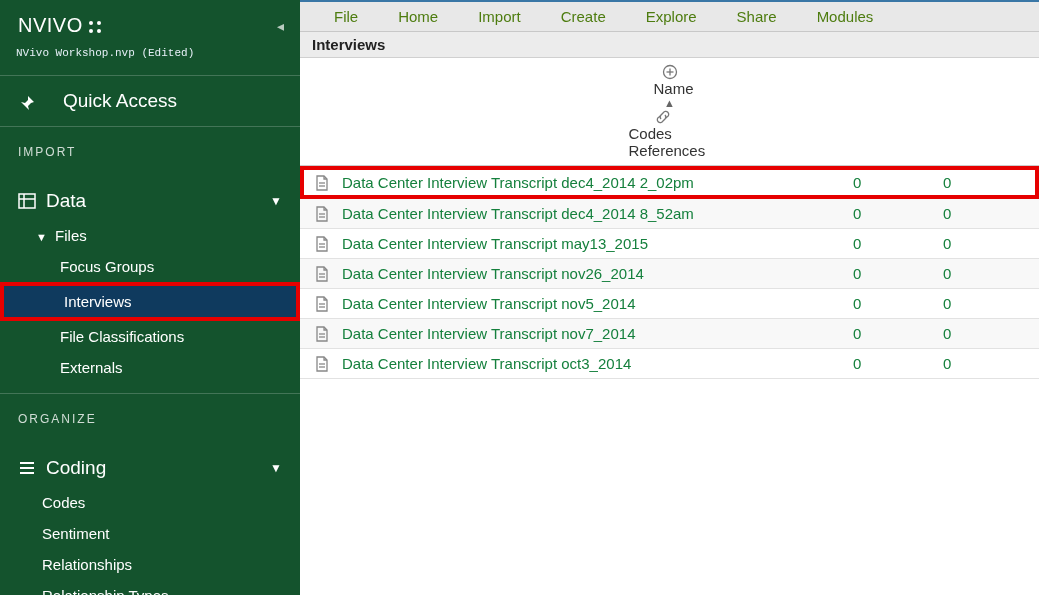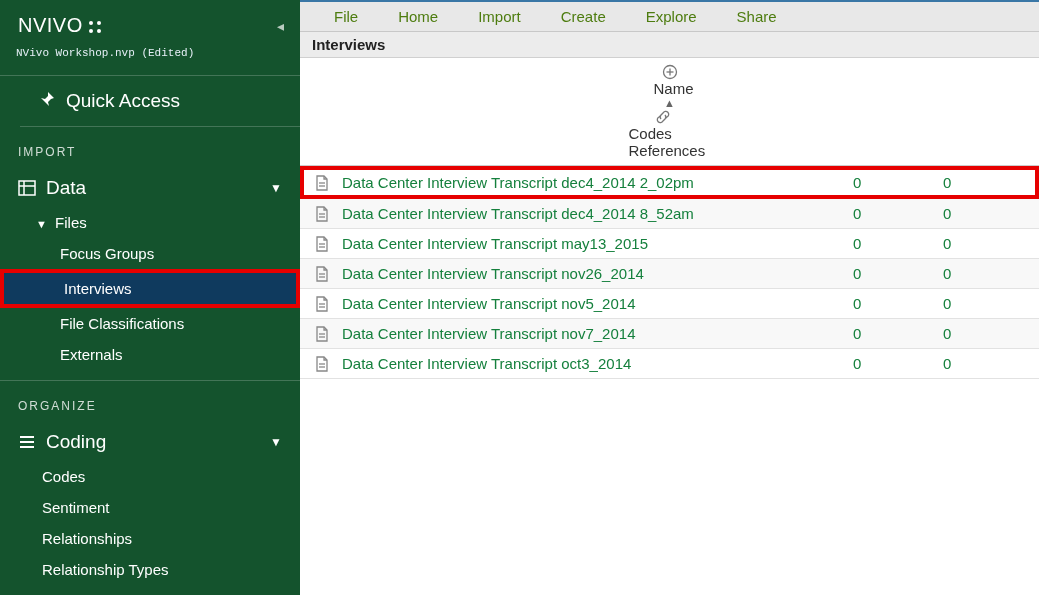--- a/index.html
+++ b/index.html
@@ -55,41 +55,41 @@
   }
   .sb-file {
     padding: 4px 18px 16px 16px;
     font-size: 11px;
     color: #e7f0f8;
     border-bottom: 1px solid rgba(255,255,255,0.2);
     font-family: Liberation Mono, monospace;
   }
   .sb-quick {
     display: flex;
-    align-items: flex-start;
-    gap: 10px;
+    align-items: flex-end;
+    gap: 27px;
     padding: 14px 18px;
     font-size: 19px;
     border-bottom: 1px solid rgba(255,255,255,0.2);
     cursor: pointer;
-    margin-left: 20px;
   }
   .sb-section-label {
     padding: 18px 18px 10px 18px;
     font-size: 12px;
     letter-spacing: 2px;
     color: rgba(255,255,255,0.8);
   }
   .sb-group {
     display: flex;
     align-items: center;
     justify-content: space-between;
     padding: 8px 18px;
     font-size: 19px;
     cursor: pointer;
+    margin-top: 13px;
   }
   .sb-group .left { display: flex; align-items: center; gap: 10px; }
   .sb-sub, .sb-sub2 {
     padding: 7px 18px 7px 36px;
     font-size: 15px;
     cursor: pointer;
   }
   .sb-sub .chev { margin-right: 4px; font-size: 11px; }
   .sb-sub2 { padding-left: 60px; }
   .sb-sub2.selected {
@@ -298,20 +298,21 @@
 </div>
 
 <div class="main">
   <div class="menubar">
     <div class="mi"><span>File</span></div>
     <div class="mi"><span>Home</span></div>
     <div class="mi"><span>Import</span></div>
     <div class="mi"><span>Create</span></div>
     <div class="mi"><span>Explore</span></div>
     <div class="mi"><span>Share</span></div>
+    <div class="mi"><span>Modules</span></div>
   </div>
 
   <div class="viewtitle">Interviews</div>
 
   <div class="col-header">
     <div class="addcol">
       <svg width="16" height="16" viewBox="0 0 16 16">
           <circle cx="8" cy="8" r="6.5" fill="none" stroke="#777" stroke-width="1.3"></circle>
           <line x1="8" y1="4.5" x2="8" y2="11.5" stroke="#777" stroke-width="1.3"></line>
           <line x1="4.5" y1="8" x2="11.5" y2="8" stroke="#777" stroke-width="1.3"></line>

